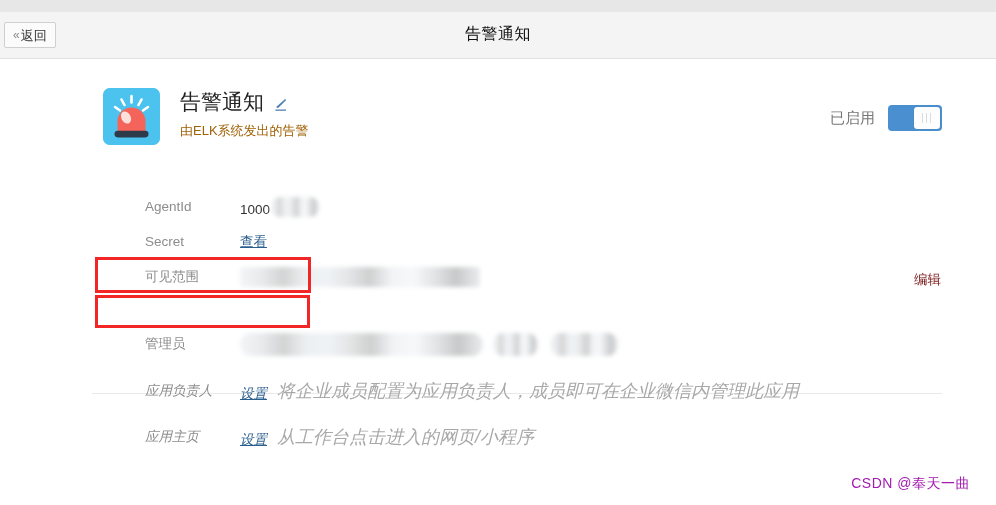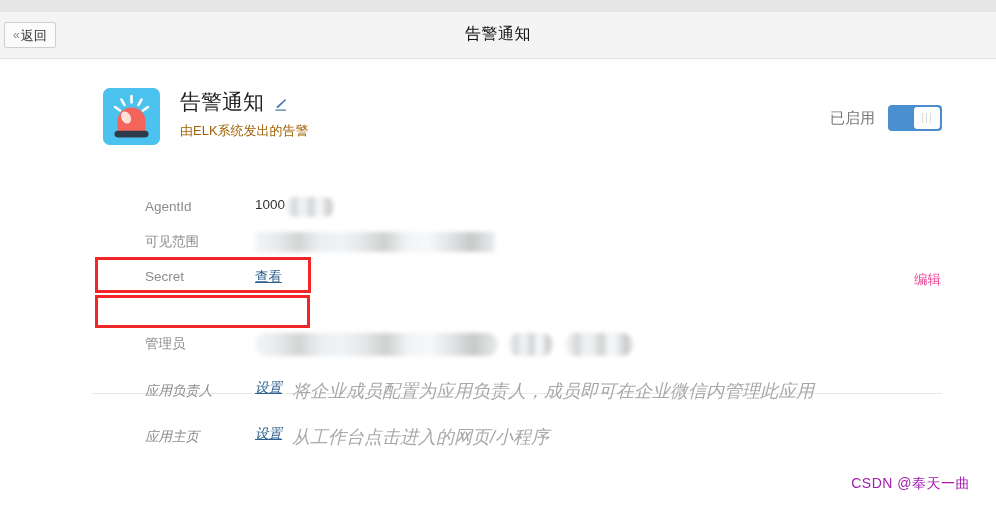--- a/index.html
+++ b/index.html
@@ -168,25 +168,25 @@
   .row .label {
     position: absolute;
     left: 103px;
     font-size: 13.5px;
     color: #8c8c8c;
     white-space: nowrap;
     margin-left: 42px;
   }
   .row .value {
     position: absolute;
-    left: 255px;
+    left: 240px;
     font-size: 13.5px;
     color: #333;
     display: flex;
-    align-items: flex-start;
+    align-items: flex-end;
     white-space: nowrap;
   }
   .link {
     color: #2b5f8e;
     text-decoration: underline;
     cursor: pointer;
     font-size: 13.5px;
   }
   .hint {
     margin-left: 10px;
@@ -203,21 +203,21 @@
     z-index: 5;
   }
   .redbox-agentid { left: 95px; top: 198px; width: 216px; height: 36px; }
   .redbox-secret  { left: 95px; top: 236px; width: 215px; height: 33px; }
 
   
   .edit-link {
     position: absolute;
     left: 914px; top: 212px;
     font-size: 13.5px;
-    color: #ec4899;
+    color: #7f1d1d;
     cursor: pointer;
   }
 
   
   .divider {
     position: absolute;
     left: 92px; top: 334px;
     width: 850px; height: 1px;
     background: #e9e9e9;
   }
@@ -316,30 +316,30 @@
 
     <div class="row">
       <span class="label">AgentId</span>
       <span class="value">
         <span>1000</span>
           <span class="redact redact-agentid"></span>
       </span>
     </div>
 
     <div class="row">
+      <span class="label">Secret</span>
+      <span class="value">
+        <span class="link">查看</span>
+      </span>
+    </div>
+
+    <div class="row">
       <span class="label">可见范围</span>
       <span class="value">
         <span class="redact redact-scope"></span>
-      </span>
-    </div>
-
-    <div class="row">
-      <span class="label">Secret</span>
-      <span class="value">
-        <span class="link">查看</span>
       </span>
     </div>
   </div>
 
   <div class="divider"></div>
 
   <div class="fields" style="top:261px;">
 
     <div class="row" style="height:48px;">
       <span class="label">管理员</span>

